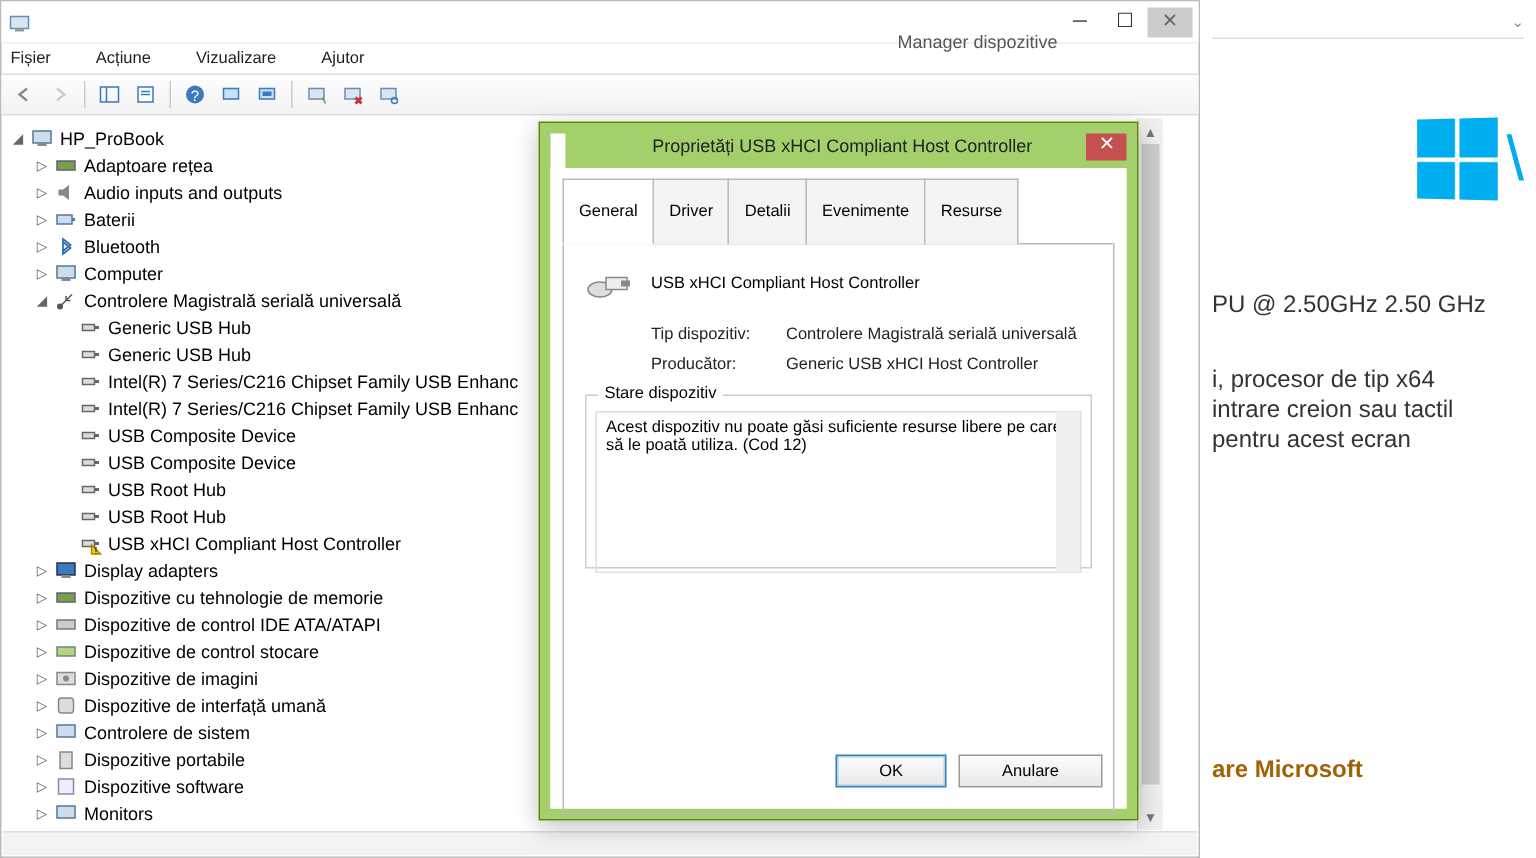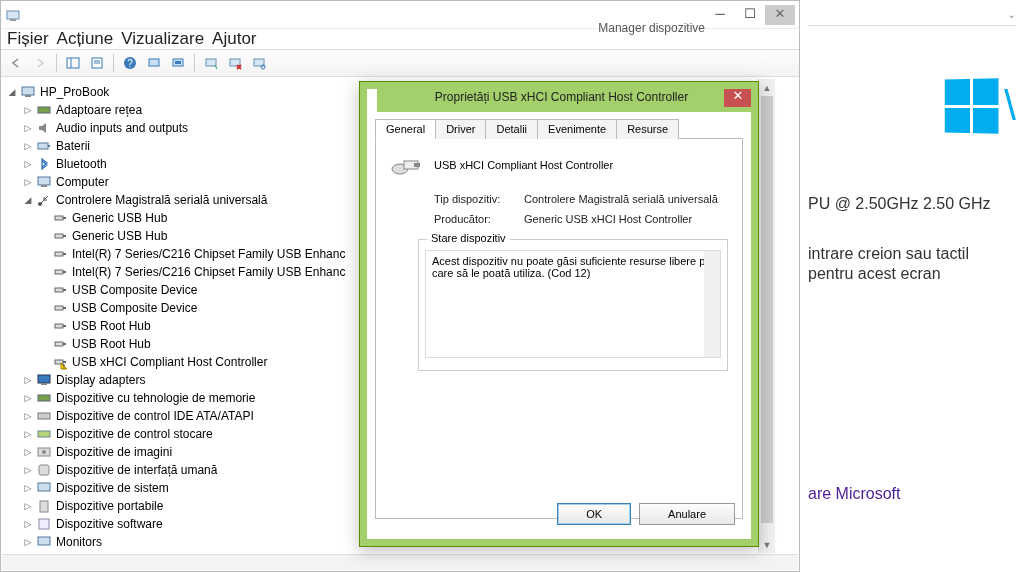--- a/index.html
+++ b/index.html
@@ -7,21 +7,21 @@
 
 
 .main-window { position: absolute; left: 0; top: 0; width: 800px; height: 572px; border: 1px solid #bbb; background: #fff; }
 .titlebar { height: 28px; background: #fff; display: flex; align-items: center; padding: 0 4px; border-bottom: 1px solid #eee; }
 .titlebar .app-icon { width: 16px; height: 16px; margin-right: 6px; }
 .titlebar .title { flex: 1; text-align: right; font-size: 12px; color: #555; margin-top: 27px; }
 .win-controls { display: flex; }
 .win-btn { width: 30px; height: 20px; text-align: center; line-height: 18px; font-size: 13px; color: #333; }
 .win-btn.close { background: #fff; }
 
-.menubar { height: 20px; display: flex; align-items: center; padding: 0 6px; gap: 8px; font-size: 17px; }
+.menubar { height: 20px; display: flex; align-items: center; padding: 0 6px; gap: 30px; font-size: 11px; }
 .menubar span { color: #222; }
 
 .toolbar { height: 28px; border-top: 1px solid #ddd; border-bottom: 1px solid #ddd; background: linear-gradient(#fdfdfd,#f3f3f3); display: flex; align-items: center; padding: 0 4px; gap: 2px; }
 .tool-btn { width: 22px; height: 22px; display: flex; align-items: center; justify-content: center; border: 1px solid transparent; }
 .tool-sep { width: 1px; height: 18px; background: #ccc; margin: 0 3px; }
 
 .tree-area { position: absolute; left: 1px; top: 78px; right: 1px; bottom: 18px; overflow: auto; background: #fff; padding: 4px 0; }
 .tree .row { display: flex; align-items: center; height: 18px; padding-left: 4px; }
 .tree .indent { display: inline-block; width: 16px; }
 .tree .expander { width: 12px; height: 12px; display: inline-flex; align-items: center; justify-content: center; font-size: 9px; color: #666; margin-right: 2px; }
@@ -32,50 +32,50 @@
 
 
 .dialog { position: absolute; left: 359px; top: 81px; width: 400px; height: 466px; background: #fff; border: 1px solid #5a8a00; box-shadow: 0 4px 16px rgba(0,0,0,0.25); }
 .dialog-border { position: absolute; inset: 0; border: 7px solid #a3d06b; pointer-events: none; }
 .dialog-titlebar { height: 30px; background: #a3d06b; display: flex; align-items: center; padding: 0 6px 0 22px; margin-left: 17px; }
 .dialog-title { flex: 1; text-align: center; font-size: 12px; color: #222; }
 .dialog-close { width: 28px; height: 20px; background: #c75050; color: #fff; text-align: center; line-height: 18px; font-size: 13px; }
 .dialog-body { position: absolute; left: 7px; right: 7px; top: 30px; bottom: 7px; background: #fff; padding: 6px 8px; }
 
 .tabs { display: flex; border-bottom: 1px solid #bbb; margin-bottom: 0; }
-.tab { padding: 3px 10px; font-size: 11px; border: 1px solid #bbb; border-bottom: none; background: #f4f4f4; margin-right: -1px; position: relative; top: 1px; }
+.tab { padding: 15px 10px; font-size: 11px; border: 1px solid #bbb; border-bottom: none; background: #f4f4f4; margin-right: -1px; position: relative; top: 1px; }
 .tab.active { background: #fff; border-bottom: 1px solid #fff; z-index: 2; }
 .tab-content { border: 1px solid #bbb; border-top: none; padding: 14px 14px 10px 14px; height: 380px; }
 
 .device-header { display: flex; align-items: center; margin-bottom: 16px; }
 .device-icon { width: 32px; height: 24px; margin-right: 12px; }
 .device-name { font-size: 11px; }
 
 .props-table { margin-left: 44px; font-size: 11px; }
 .props-table .prow { display: flex; margin-bottom: 8px; }
 .props-table .plabel { width: 90px; color: #222; }
 .props-table .pvalue { color: #222; }
 
-.groupbox { margin-top: 14px; border: 1px solid #ccc; padding-top: 6px; position: relative; height: 132px; margin-left: 28px; }
+.groupbox { margin-top: 14px; border: 1px solid #ccc; padding-top: 6px; position: relative; height: 116px; }
 .groupbox-label { position: absolute; top: -8px; left: 8px; background: #fff; padding: 0 4px; font-size: 11px; }
 .groupbox-inner { border: 1px solid #ddd; margin: 4px 6px; height: 108px; padding: 4px 6px; font-size: 11px; overflow: auto; position: relative; }
 .groupbox-inner .scrollbar-track { position: absolute; right: 0; top: 0; bottom: 0; width: 16px; background: #f0f0f0; }
 
 .dialog-buttons { position: absolute; right: 16px; bottom: 14px; display: flex; gap: 8px; }
 .btn { min-width: 74px; height: 22px; border: 1px solid #999; background: linear-gradient(#fdfdfd,#e8e8e8); font-size: 11px; padding: 0 28px; }
 .btn.default { border: 1px solid #3c7fb1; box-shadow: 0 0 0 1px #a5d0ec inset; }
 
 
 .side-panel { position: absolute; left: 800px; top: 0; right: 0; bottom: 0; background: #fff; padding: 4px 8px; font-size: 12px; color: #333; }
 .side-panel .top-strip { height: 22px; border-bottom: 1px solid #ddd; display: flex; justify-content: flex-end; align-items: center; font-size: 10px; color: #888; }
 .side-panel .logo-area { height: 160px; display: flex; align-items: center; justify-content: flex-end; }
 .win-logo { width: 54px; height: 54px; display: grid; grid-template-columns: 1fr 1fr; grid-template-rows: 1fr 1fr; gap: 3px; transform: perspective(120px) rotateY(-6deg); }
 .win-logo div { background: #00adef; }
 .side-info { margin-top: 8px; font-size: 16px; line-height: 20px; }
-.side-info .link { color: #4c1d95; margin-top: 200px; display: block; }
+.side-info .link { color: #a16207; margin-top: 200px; display: block; font-weight: bold; }
 
 
 svg { display: block; }
 .vscroll { position: absolute; top: 78px; right: 24px; width: 17px; bottom: 18px; background: #f0f0f0; border-left: 1px solid #ddd; }
 .vscroll .arrow { height: 17px; background: #f0f0f0; display:flex; align-items:center; justify-content:center; font-size:9px; color:#777;}
 .vscroll .thumb { background: #cdcdcd; height: 90%; margin: 0 2px; }
 </style>
 </head>
 <body>
 
@@ -416,21 +416,21 @@
             <span class="node-label">Dispozitive de interfață umană</span>
           </div>
           <div class="row">
             <span class="indent"></span>
             <span class="expander">▷</span>
             <span class="node-icon">
               <svg width="16" height="16">
                 <rect x="2" y="3" width="12" height="8" fill="#cde" stroke="#579"></rect>
               </svg>
             </span>
-            <span class="node-label">Dispozitive de sistem</span>
+            <span class="node-label">Controlere de sistem</span>
           </div>
           <div class="row">
             <span class="indent"></span>
             <span class="expander">▷</span>
             <span class="node-icon">
               <svg width="16" height="16">
                 <rect x="4" y="3" width="8" height="11" fill="#ddd" stroke="#888"></rect>
               </svg>
             </span>
             <span class="node-label">Dispozitive portabile</span>
@@ -523,16 +523,17 @@
         <div></div>
         <div></div>
         <div></div>
         <div></div>
       </div>
     <span style="font-size:42px;color:#00adef;margin-left:6px;">\</span>
   </div>
   <div class="side-info">
     <div>PU @ 2.50GHz  2.50 GHz</div>
     <div style="height:30px;"></div>
+    <div>i, procesor de tip x64</div>
     <div>intrare creion sau tactil pentru acest ecran</div>
     <a class="link">are Microsoft</a>
   </div>
 </div>
 
 </body></html>

